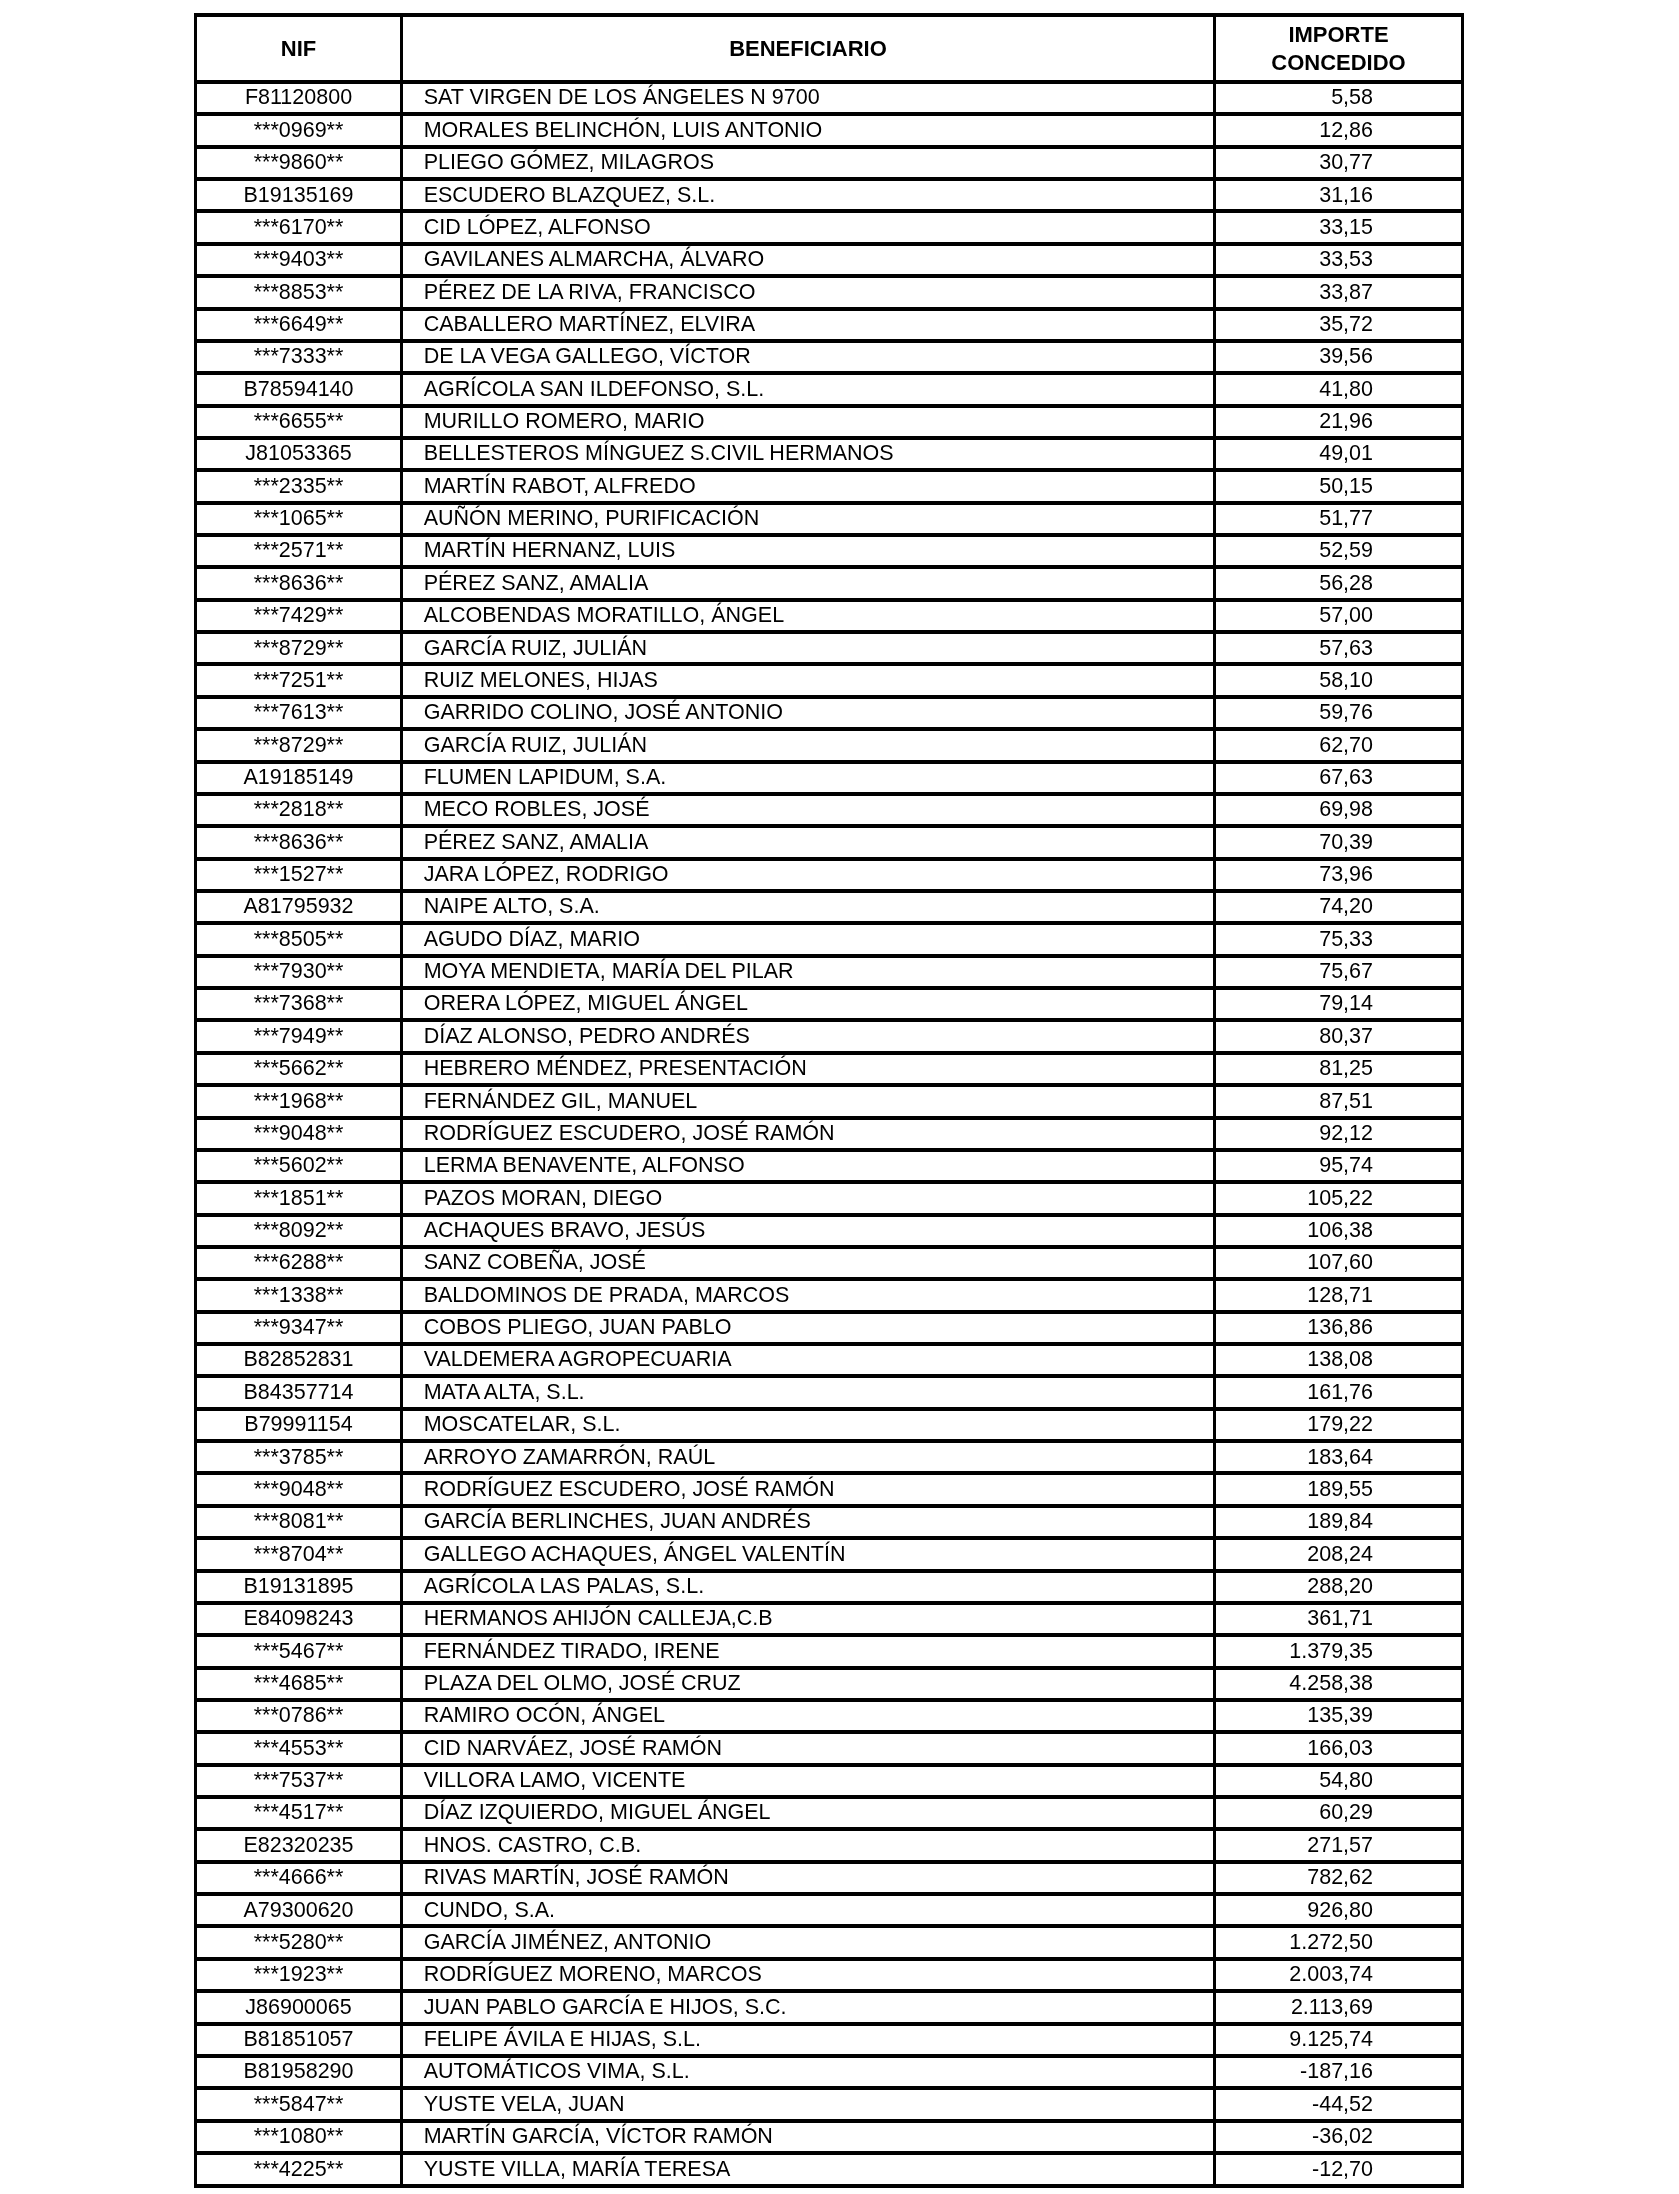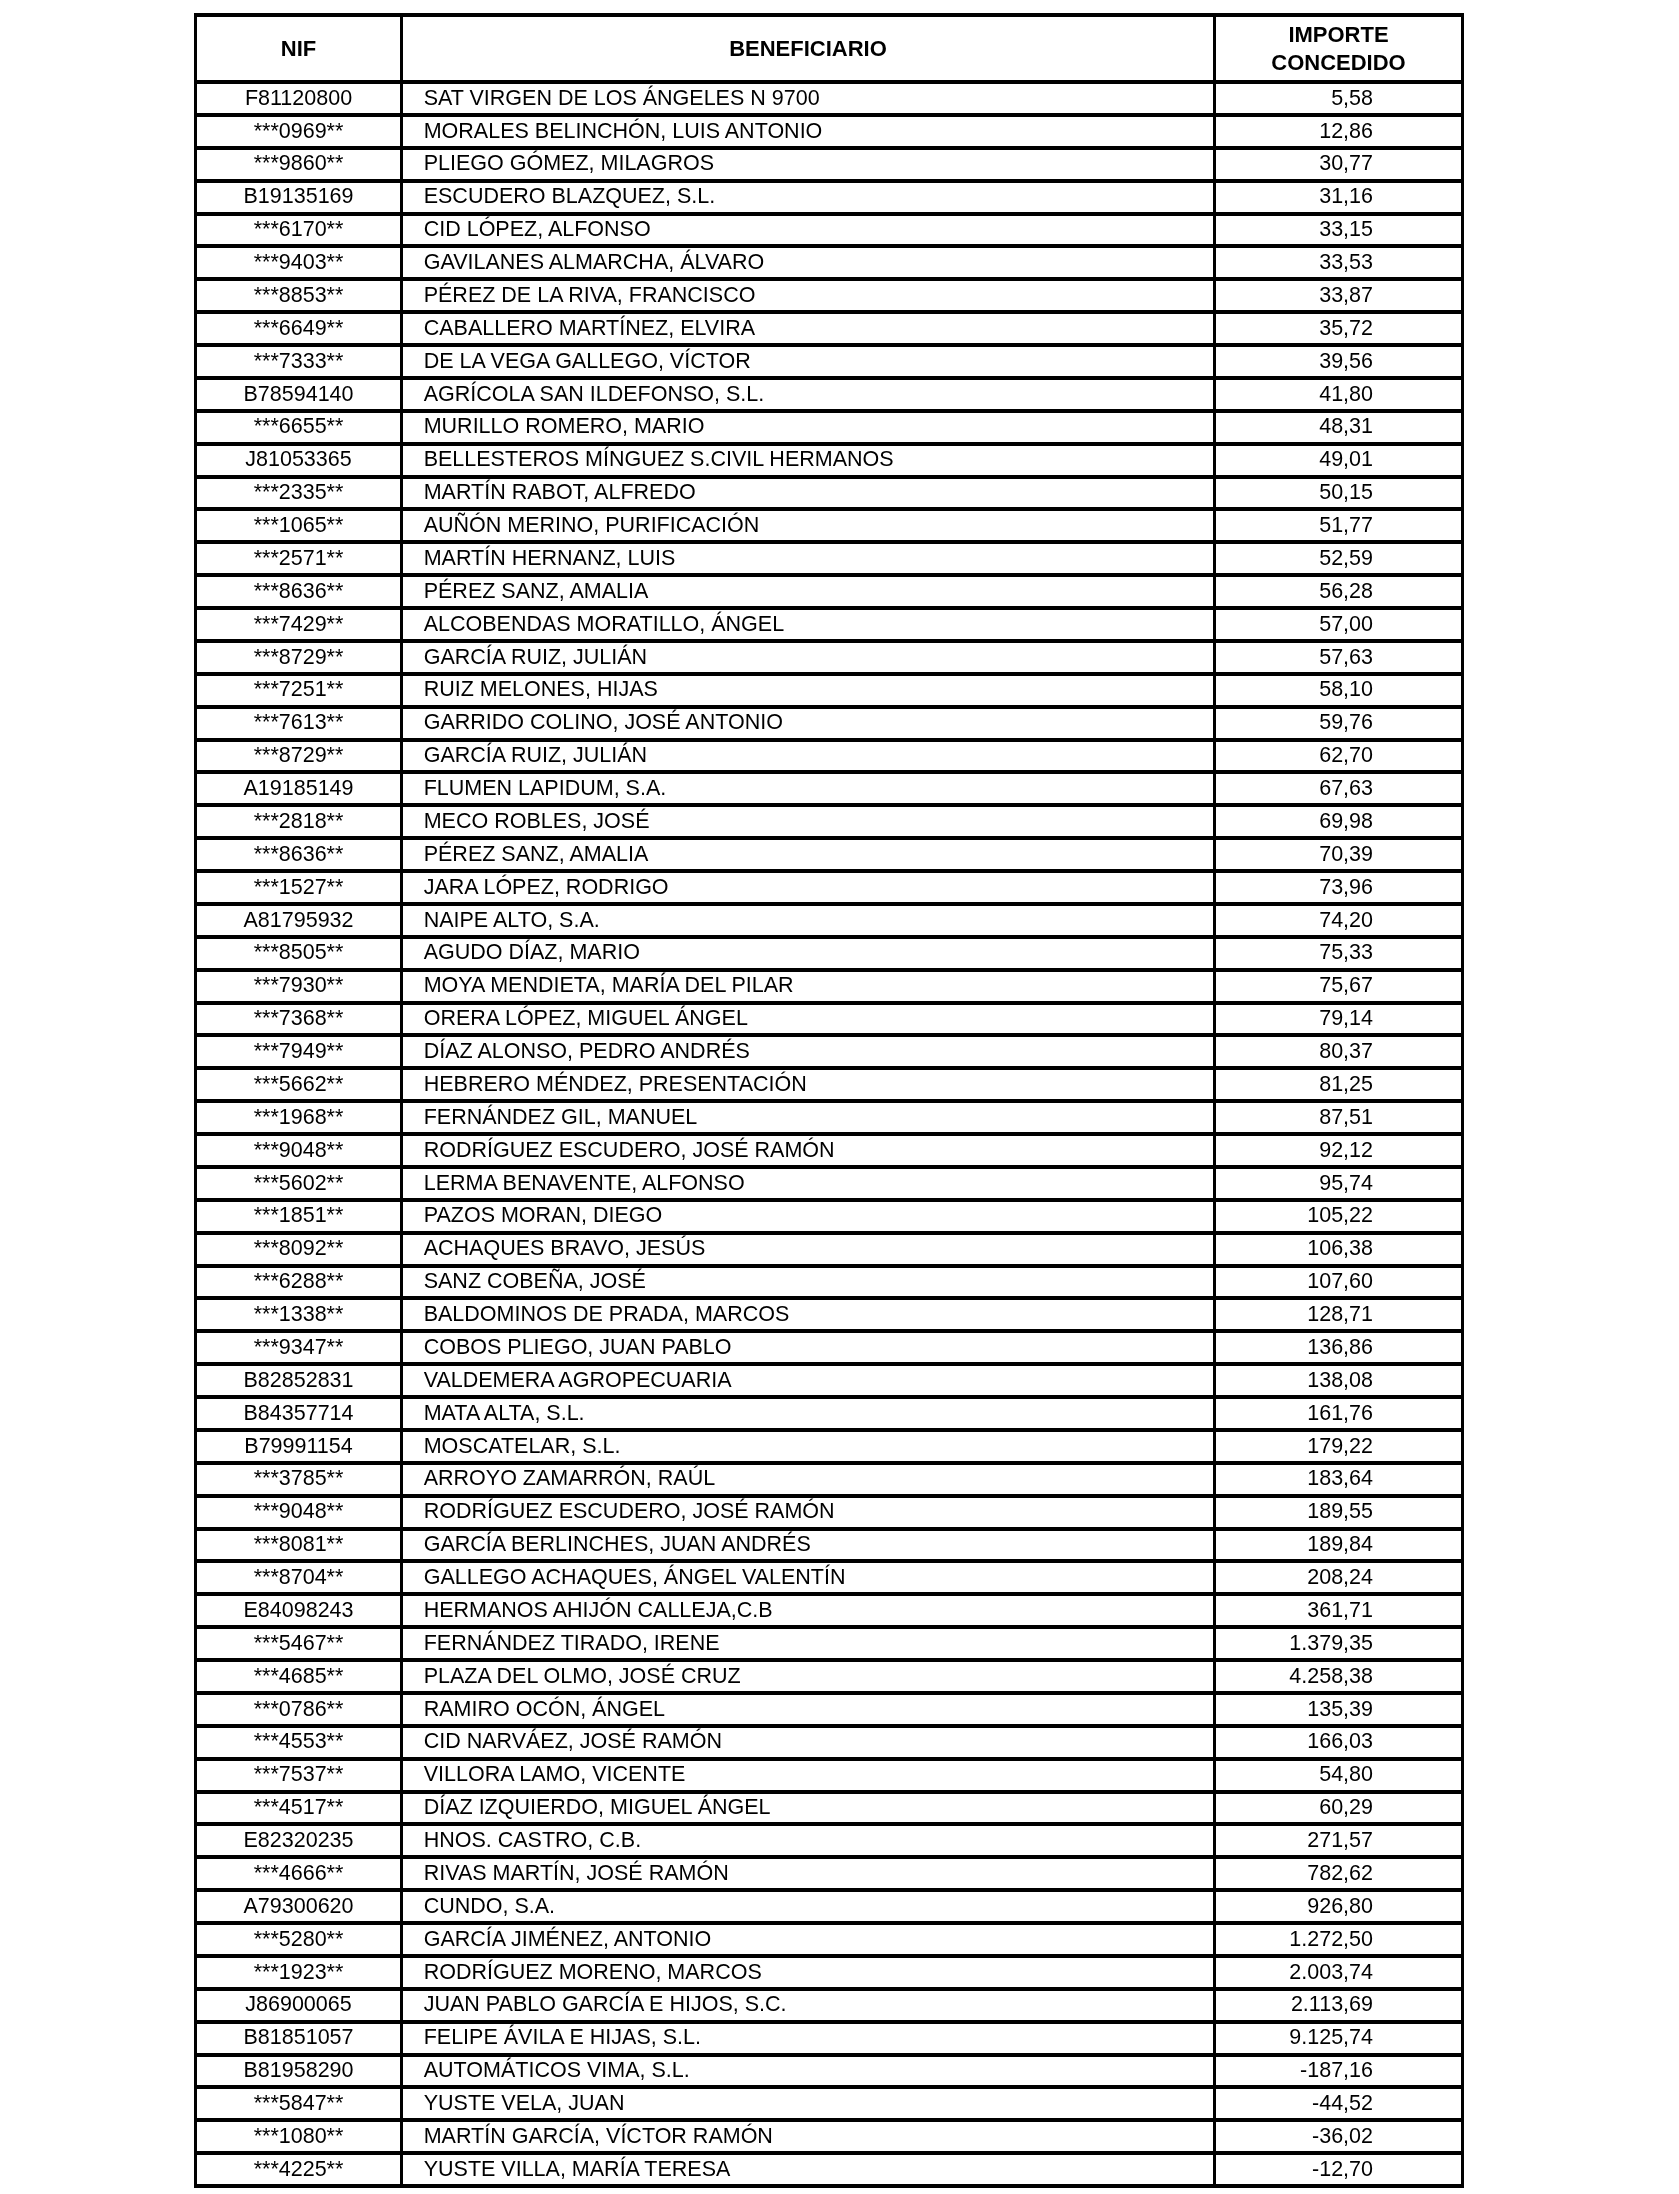--- a/index.html
+++ b/index.html
@@ -119,21 +119,21 @@
           <td class="col-imp">39,56</td>
         </tr>
         <tr>
           <td class="col-nif">B78594140</td>
           <td class="col-ben">AGRÍCOLA SAN ILDEFONSO, S.L.</td>
           <td class="col-imp">41,80</td>
         </tr>
         <tr>
           <td class="col-nif">***6655**</td>
           <td class="col-ben">MURILLO ROMERO, MARIO</td>
-          <td class="col-imp">48,31</td>
+          <td class="col-imp">21,96</td>
         </tr>
         <tr>
           <td class="col-nif">J81053365</td>
           <td class="col-ben">BELLESTEROS MÍNGUEZ  S.CIVIL HERMANOS</td>
           <td class="col-imp">49,01</td>
         </tr>
         <tr>
           <td class="col-nif">***2335**</td>
           <td class="col-ben">MARTÍN RABOT, ALFREDO</td>
           <td class="col-imp">50,15</td>
@@ -295,20 +295,25 @@
         </tr>
         <tr>
           <td class="col-nif">***8081**</td>
           <td class="col-ben">GARCÍA BERLINCHES, JUAN ANDRÉS</td>
           <td class="col-imp">189,84</td>
         </tr>
         <tr>
           <td class="col-nif">***8704**</td>
           <td class="col-ben">GALLEGO ACHAQUES, ÁNGEL VALENTÍN</td>
           <td class="col-imp">208,24</td>
+        </tr>
+        <tr>
+          <td class="col-nif">B19131895</td>
+          <td class="col-ben">AGRÍCOLA LAS PALAS, S.L.</td>
+          <td class="col-imp">288,20</td>
         </tr>
         <tr>
           <td class="col-nif">E84098243</td>
           <td class="col-ben">HERMANOS AHIJÓN CALLEJA,C.B</td>
           <td class="col-imp">361,71</td>
         </tr>
         <tr>
           <td class="col-nif">***5467**</td>
           <td class="col-ben">FERNÁNDEZ TIRADO, IRENE</td>
           <td class="col-imp">1.379,35</td>

